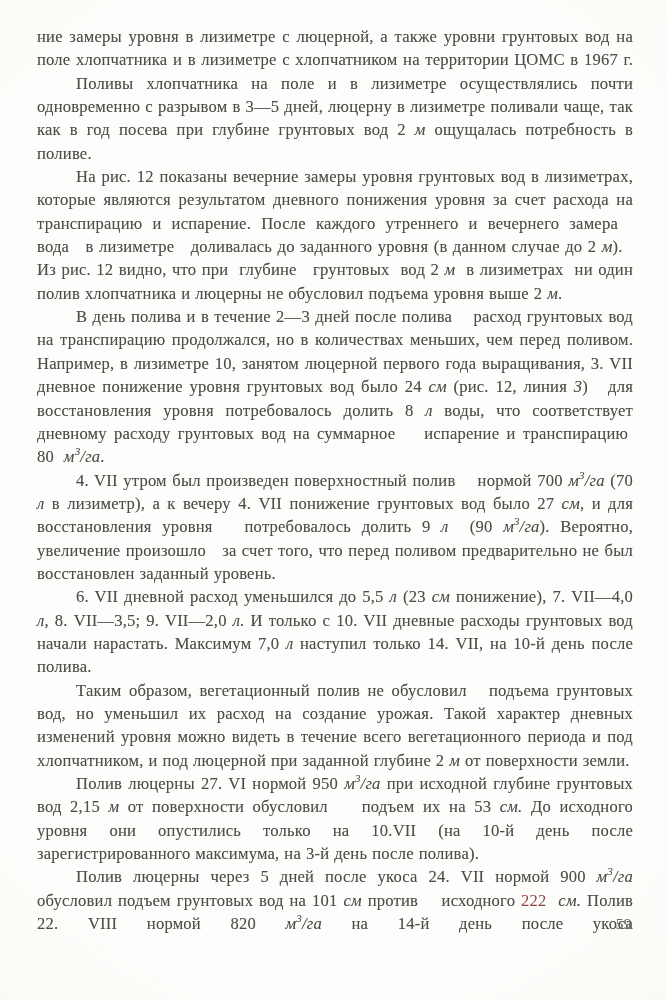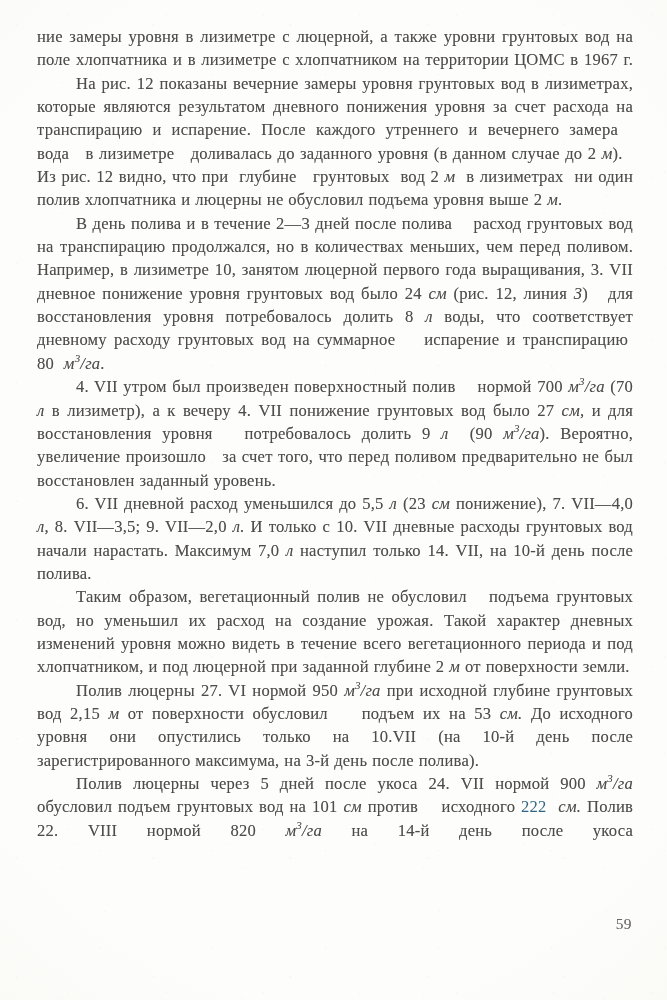--- a/index.html
+++ b/index.html
@@ -92,21 +92,21 @@
   }
 
   sup.exp {
     font-size: .66em;
     vertical-align: super;
     line-height: 0;
   }
 
   
   .faded {
-    color: #0c4a6e;
+    color: #7f1d1d;
     text-shadow: none;
     opacity: .85;
   }
 
   
   #folio {
     position: absolute;
     right: 35px;
     top: 915px;
     font-size: 15.4px;
@@ -118,20 +118,21 @@
 </style>
 </head>
 <body>
 
 <div id="page">
 
   <div id="text-column">
 
     <p class="para no-indent full-last">ние замеры уровня в лизиметре с люцерной, а также уровни грунтовых вод на поле хлопчатника и в лизиметре с хлопчатником на территории ЦОМС в 1967 г.</p>
 
+    <p class="para">Поливы хлопчатника на поле и в лизиметре осуществлялись почти одновременно с разрывом в 3—5 дней, люцерну в лизиметре поливали чаще, так как в год посева при глубине грунтовых вод 2 <i>м</i> ощущалась потребность в поливе.</p>
 
     <p class="para">На рис. 12 показаны вечерние замеры уровня грунтовых вод в лизиметрах, которые являются результатом дневного понижения уровня за счет расхода на транспирацию и испарение. После каждого утреннего и вечернего замера&nbsp;&nbsp; вода&nbsp;&nbsp; в лизиметре&nbsp;&nbsp; доливалась до заданного уровня (в данном случае до 2 <i>м</i>).&nbsp;&nbsp; Из рис. 12 видно, что при&nbsp; глубине&nbsp;&nbsp; грунтовых&nbsp; вод 2 <i>м</i>&nbsp; в лизиметрах&nbsp; ни один полив хлопчатника и люцерны не обусловил подъема уровня выше 2 <i>м</i>.</p>
 
     <p class="para">В день полива и в течение 2—3 дней после полива&nbsp;&nbsp;&nbsp; расход грунтовых вод на транспирацию продолжался, но в количествах меньших, чем перед поливом. Например, в лизиметре 10, занятом люцерной первого года выращивания, 3. VII дневное понижение уровня грунтовых вод было 24 <i>см</i> (рис. 12, линия <i>3</i>)&nbsp;&nbsp; для восстановления уровня потребовалось долить 8 <i>л</i> воды, что соответствует дневному расходу грунтовых вод на суммарное&nbsp;&nbsp;&nbsp; испарение и транспирацию&nbsp; 80&nbsp; <i>м<sup class="exp">3</sup>/га</i>.</p>
 
     <p class="para">4. VII утром был произведен поверхностный полив&nbsp;&nbsp;&nbsp; нормой 700 <i>м<sup class="exp">3</sup>/га</i> (70 <i>л</i> в лизиметр), а к вечеру 4. VII понижение грунтовых вод было 27 <i>см,</i> и для восстановления уровня&nbsp;&nbsp; потребовалось долить 9 <i>л</i>&nbsp; (90 <i>м<sup class="exp">3</sup>/га</i>). Вероятно, увеличение произошло&nbsp;&nbsp; за счет того, что перед поливом предварительно не был восстановлен заданный уровень.</p>
 
     <p class="para">6. VII дневной расход уменьшился до 5,5 <i>л</i> (23 <i>см</i> понижение), 7. VII—4,0 <i>л,</i> 8. VII—3,5; 9. VII—2,0 <i>л.</i> И только с 10. VII дневные расходы грунтовых вод начали нарастать. Максимум 7,0 <i>л</i> наступил только 14. VII, на 10-й день после полива.</p>
 
     <p class="para">Таким образом, вегетационный полив не обусловил&nbsp;&nbsp; подъема грунтовых вод, но уменьшил их расход на создание урожая. Такой характер дневных изменений уровня можно видеть в течение всего вегетационного периода и под хлопчатником, и под люцерной при заданной глубине 2 <i>м</i> от поверхности земли.</p>

